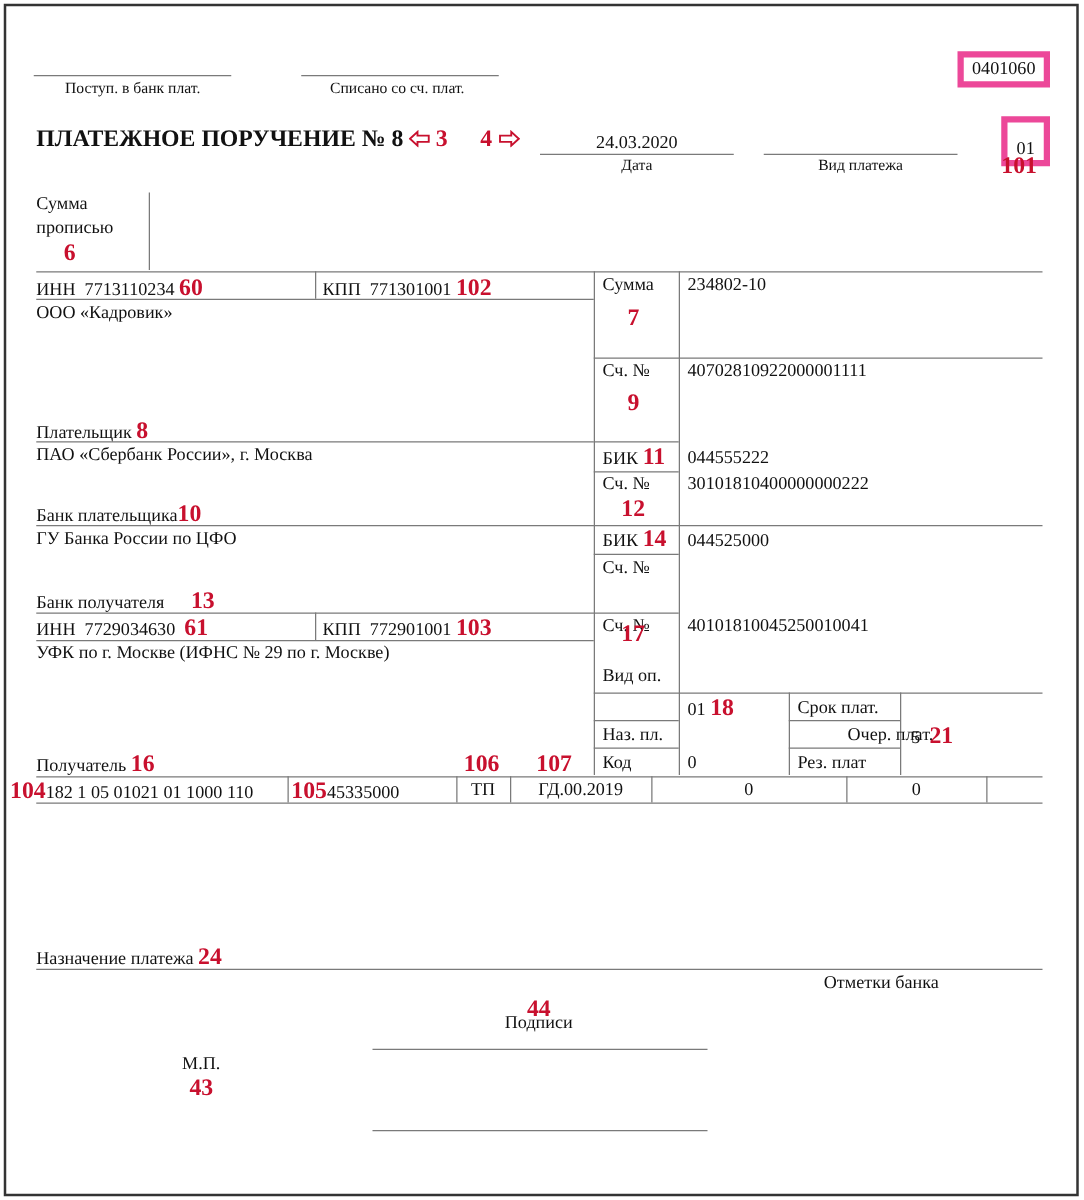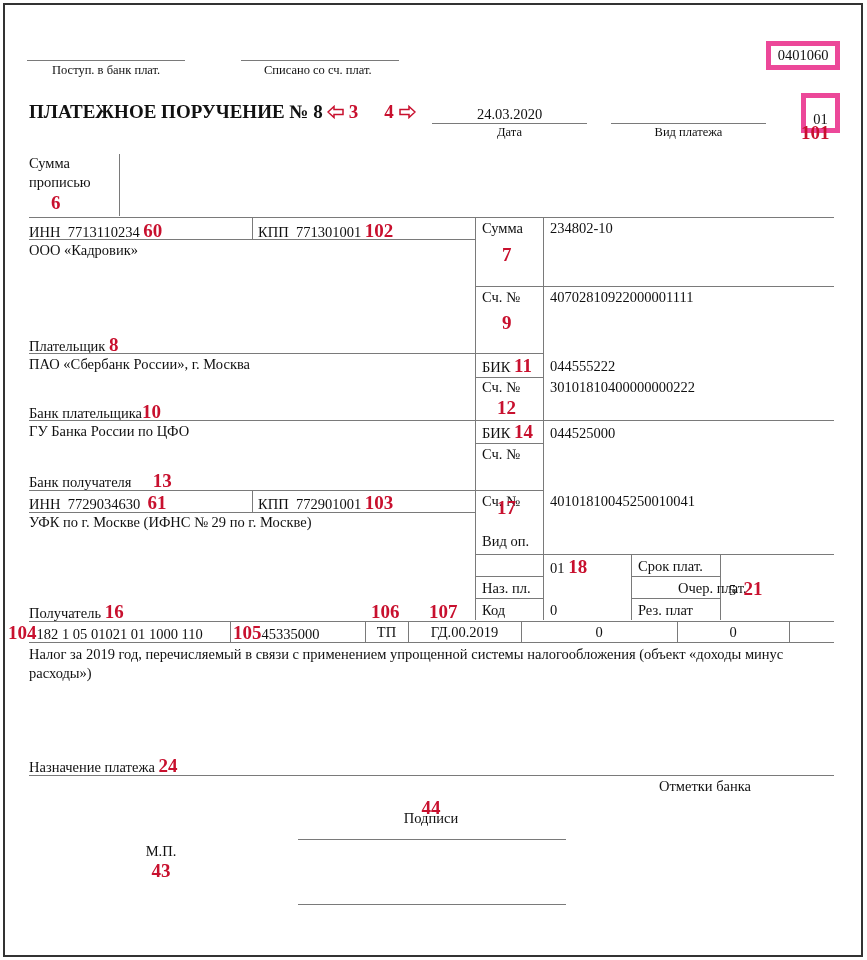--- a/index.html
+++ b/index.html
@@ -195,21 +195,20 @@
   <div class="abs t center" style="left:360px;top:619px;width:43px;">ТП</div>
   <div class="vl" style="left:403px;top:616px;height:21px;"></div>
   <div class="abs t center" style="left:403px;top:619px;width:113px;">ГД.00.2019</div>
   <div class="vl" style="left:516px;top:616px;height:21px;"></div>
   <div class="abs t center" style="left:516px;top:619px;width:156px;">0</div>
   <div class="vl" style="left:672px;top:616px;height:21px;"></div>
   <div class="abs t center" style="left:672px;top:619px;width:112px;">0</div>
   <div class="vl" style="left:784px;top:616px;height:21px;"></div>
   <div class="abs t" style="left:790px;top:619px;"></div>
 
-  <div class="abs" style="left:24px;top:640px;width:800px;font-size:14.5px;line-height:19px;">Налог за 2019 год, перечисляемый в связи с применением упрощенной системы налогообложения (объект «доходы минус расходы»)</div>
   <div class="abs t" style="left:24px;top:750px;">
     <span>Назначение платежа</span>
     <span class="red">24</span>
   </div>
   <div class="hl" style="left:24px;top:770px;width:805px;"></div>
 
   <div class="abs t center" style="left:366px;top:773px;width:120px;margin-top:32px;">Подписи</div>
   <div class="abs red center" style="left:366px;top:792px;width:120px;">44</div>
   <div class="abs t center" style="left:630px;top:773px;width:140px;">Отметки банка</div>
 

